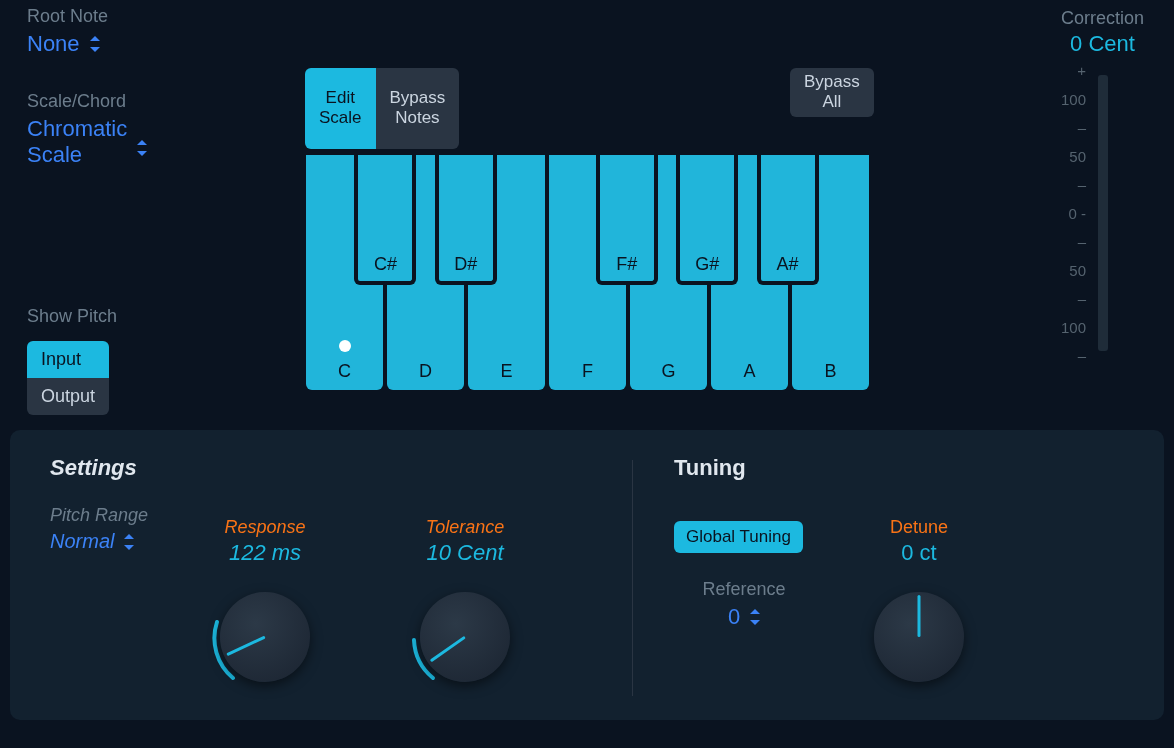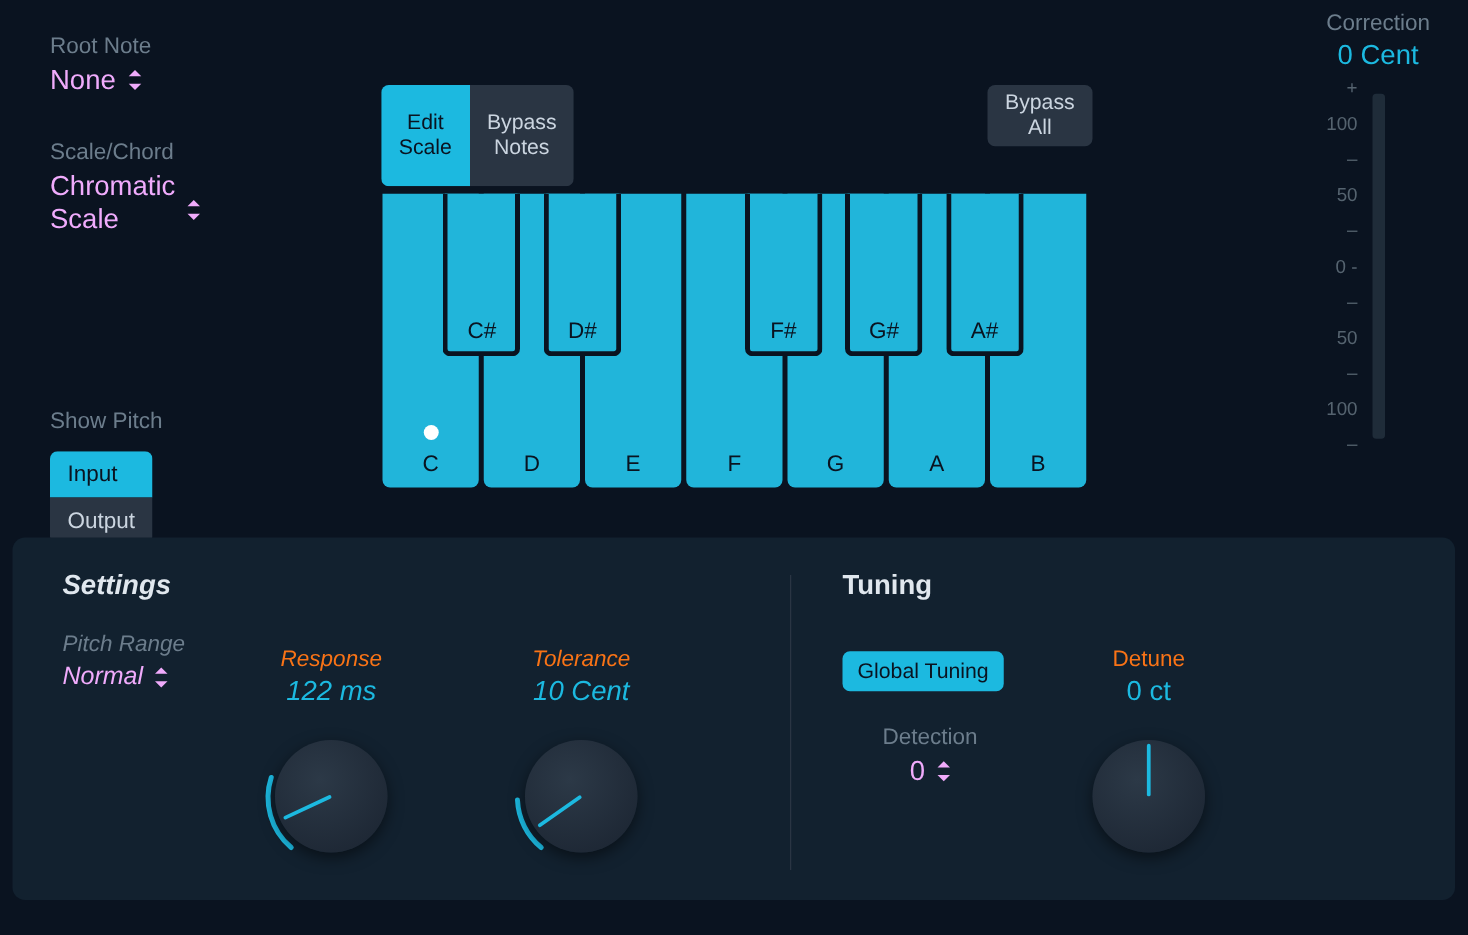--- a/index.html
+++ b/index.html
@@ -28,31 +28,30 @@
     background: #12212f;
     border-radius: 10px;
     display: flex;
     position: relative;
     padding-top: 25px;
   }
 
   
   .left-col {
     position: absolute;
-    left: 40px;
+    left: 27px;
     top: 6px;
     width: 200px;
-    margin-top: 20px;
   }
   .param-label {
     color: #6c7d8c;
     font-size: 18px;
   }
   .param-value {
-    color: #f0abfc;
+    color: #3b82f6;
     font-size: 22px;
     margin-top: 4px;
     display: flex;
     align-items: center;
   }
   .updown-icon {
     display: inline-block;
     margin-left: 10px;
     width: 10px;
     position: relative;
@@ -318,21 +317,21 @@
          <div class="knob-disc"></div>
          <div class="knob-pointer" style="transform:translate(-50%,-100%) rotate(-125deg);"></div>
        </div>
      </div>
    </div>
 
    <div class="tuning-col">
      <div class="section-title">Tuning</div>
      <div class="pill-btn" style="margin-top:40px;">Global Tuning</div>
      <div class="reference">
-       <div class="param-label">Detection</div>
+       <div class="param-label">Reference</div>
        <div class="param-value" style="justify-content:center;">
          <span>0</span>
          <span class="updown-icon"></span>
        </div>
      </div>
 
      <div class="knob-group" style="left:240px; top:62px;">
        <div class="knob-label">Detune</div>
        <div class="knob-value">0 ct</div>
        <div class="knob-ring">

